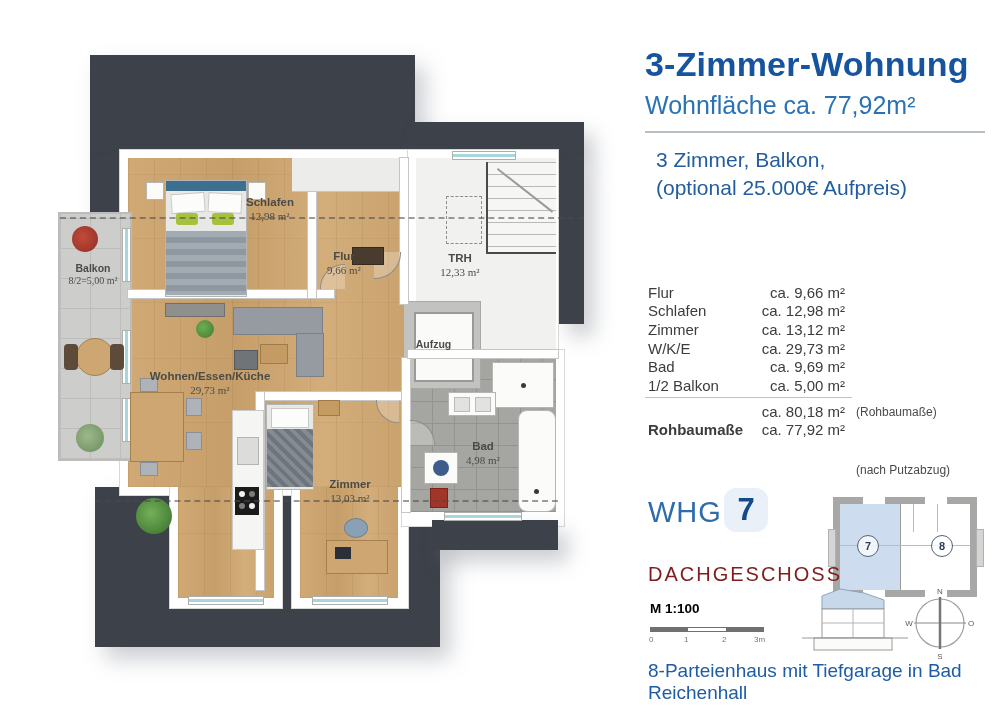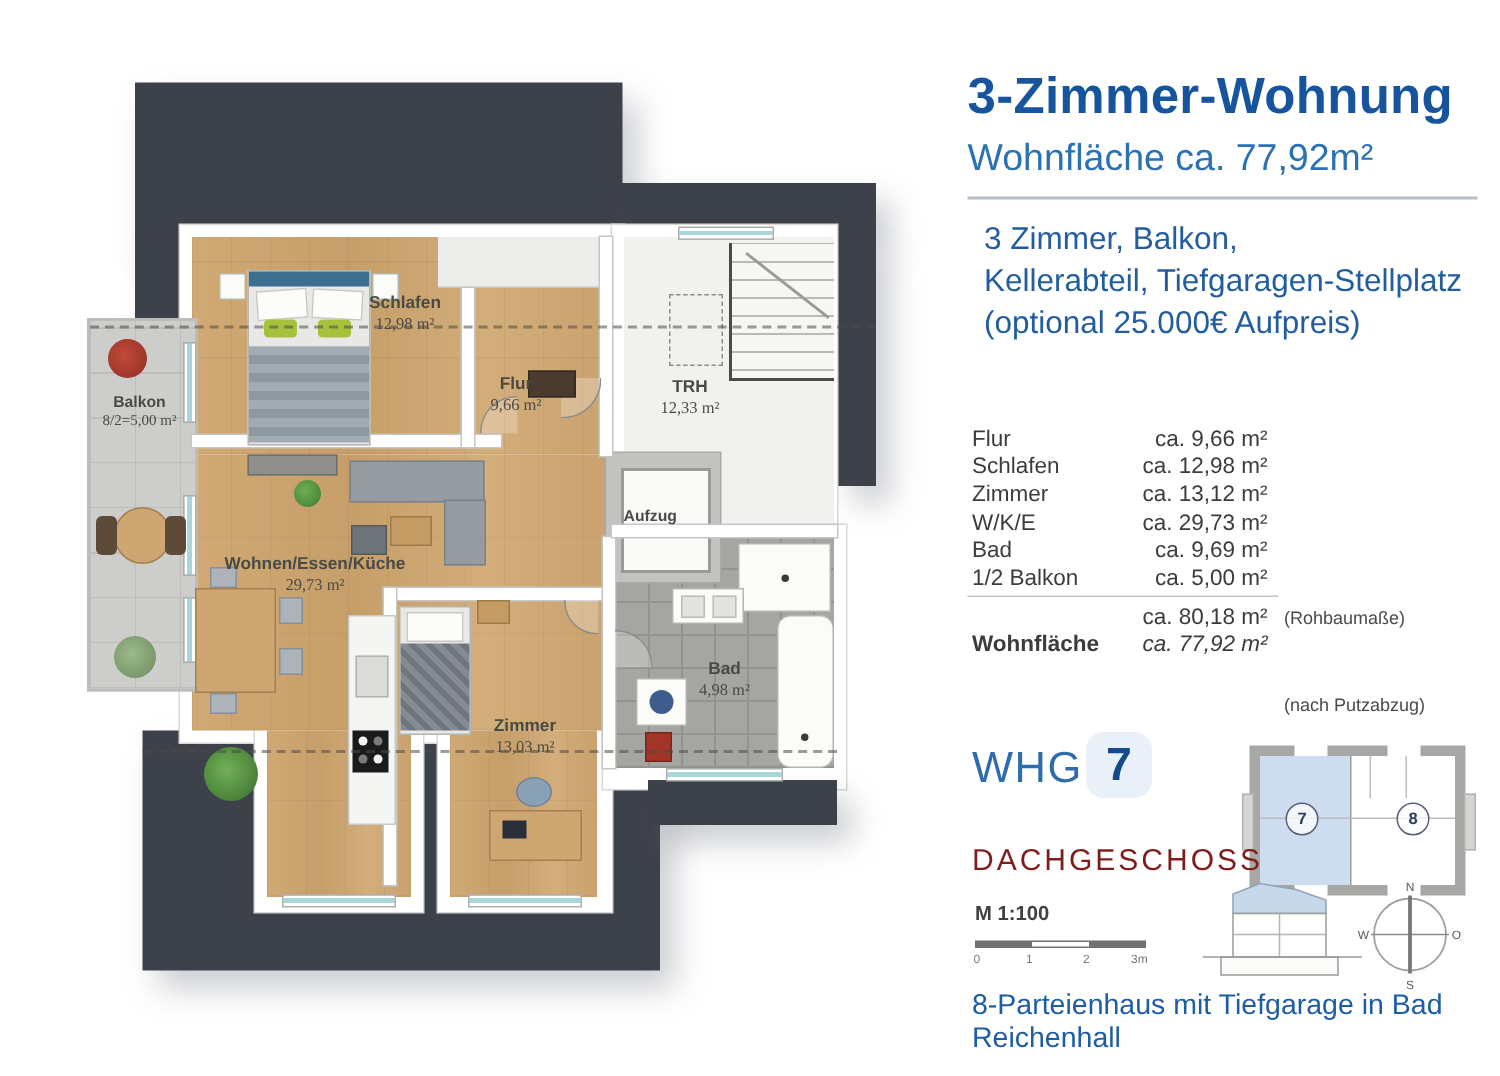--- a/index.html
+++ b/index.html
@@ -38,21 +38,21 @@
   .divider{position:absolute;height:2px;background:#b6bec6;}
   .desc{position:absolute;color:#235d9f;font-size:21px;line-height:28px;}
   .trow-label{position:absolute;color:#3c3c3a;font-size:15px;}
   .trow-val{position:absolute;color:#3c3c3a;font-size:15px;text-align:right;width:145px;}
   .tnote{position:absolute;color:#4a4a48;font-size:12px;}
   .tdivider{position:absolute;height:1px;background:#c2c2c0;}
   .whg{position:absolute;color:#2e6cab;font-size:29px;font-weight:400;letter-spacing:1px;}
   .whg-badge{position:absolute;width:44px;height:44px;border-radius:12px;background:#e9f0f8;
              color:#14498c;font-size:31px;font-weight:700;text-align:center;line-height:44px;}
   .floorname{position:absolute;color:#7f1d1d;font-size:20px;letter-spacing:2px;}
-  .scale-label{position:absolute;color:#404040;font-size:13.5px;font-weight:600;}
+  .scale-label{position:absolute;color:#000000;font-size:13.5px;font-weight:600;}
   .tick{position:absolute;color:#78786f;font-size:8px;}
   .footer{position:absolute;color:#1e5ca5;font-size:19px;}
   .circ-num{position:absolute;width:20px;height:20px;border:1.5px solid #55607a;border-radius:50%;
             background:rgba(255,255,255,.75);color:#2c3e5e;font-size:11px;font-weight:700;
             text-align:center;line-height:20px;}
 </style>
 </head>
 <body>
 
 <div class="page">
@@ -215,41 +215,40 @@
       <span class="area" style="font-size:10px;">8/2=5,00 m²</span>
     </div>
   </div>
 
   <div class="title" style="left:645px;top:45px;">3-Zimmer-Wohnung</div>
   <div class="subtitle" style="left:645px;top:91px;">Wohnfläche ca. 77,92m²</div>
   <div class="divider" style="left:645px;top:131px;width:340px;"></div>
 
   <div class="desc" style="left:656px;top:146px;width:345px;">
     <div>3 Zimmer, Balkon,</div>
-    <div>Kellerabteil, Tiefgaragen-Stellplatz</div>
     <div>(optional 25.000€ Aufpreis)</div>
   </div>
 
   <div class="trow-label" style="left:648px;top:284px;">Flur</div>
   <div class="trow-val" style="left:700px;top:284px;">ca. 9,66 m²</div>
   <div class="trow-label" style="left:648px;top:302px;">Schlafen</div>
   <div class="trow-val" style="left:700px;top:302px;">ca. 12,98 m²</div>
   <div class="trow-label" style="left:648px;top:321px;">Zimmer</div>
   <div class="trow-val" style="left:700px;top:321px;">ca. 13,12 m²</div>
   <div class="trow-label" style="left:648px;top:340px;">W/K/E</div>
   <div class="trow-val" style="left:700px;top:340px;">ca. 29,73 m²</div>
   <div class="trow-label" style="left:648px;top:358px;">Bad</div>
   <div class="trow-val" style="left:700px;top:358px;">ca. 9,69 m²</div>
   <div class="trow-label" style="left:648px;top:377px;">1/2 Balkon</div>
   <div class="trow-val" style="left:700px;top:377px;">ca. 5,00 m²</div>
   <div class="tdivider" style="left:645px;top:397px;width:207px;"></div>
   <div class="trow-val" style="left:700px;top:403px;">ca. 80,18 m²</div>
   <div class="tnote" style="left:856px;top:405px;">(Rohbaumaße)</div>
-  <div class="trow-label" style="left:648px;top:421px;font-weight:700;">Wohnfläche</div>
-  <div class="trow-val" style="left:700px;top:421px;font-style:italic;">ca. 77,92 m²</div>
+  <div class="trow-label" style="left:648px;top:421px;font-weight:700;">Rohbaumaße</div>
+  <div class="trow-val" style="left:700px;top:421px;">ca. 77,92 m²</div>
   <div class="tnote" style="left:856px;top:423px;margin-top:40px;">(nach Putzabzug)</div>
 
   <div class="whg" style="left:648px;top:496px;">WHG</div>
   <div class="whg-badge" style="left:724px;top:488px;">7</div>
 
   <div class="abs" style="left:833px;top:497px;width:144px;height:100px;">
     <div class="abs" style="left:0;top:0;width:144px;height:100px;background:#a7a7a5;"></div>
     <div class="abs" style="left:-5px;top:32px;width:6px;height:36px;background:#d5d5d3;border:1px solid #b1b1af;"></div>
     <div class="abs" style="left:143px;top:32px;width:6px;height:36px;background:#d5d5d3;border:1px solid #b1b1af;"></div>
     <div class="abs" style="left:30px;top:-1px;width:22px;height:8px;background:#fff;"></div>

